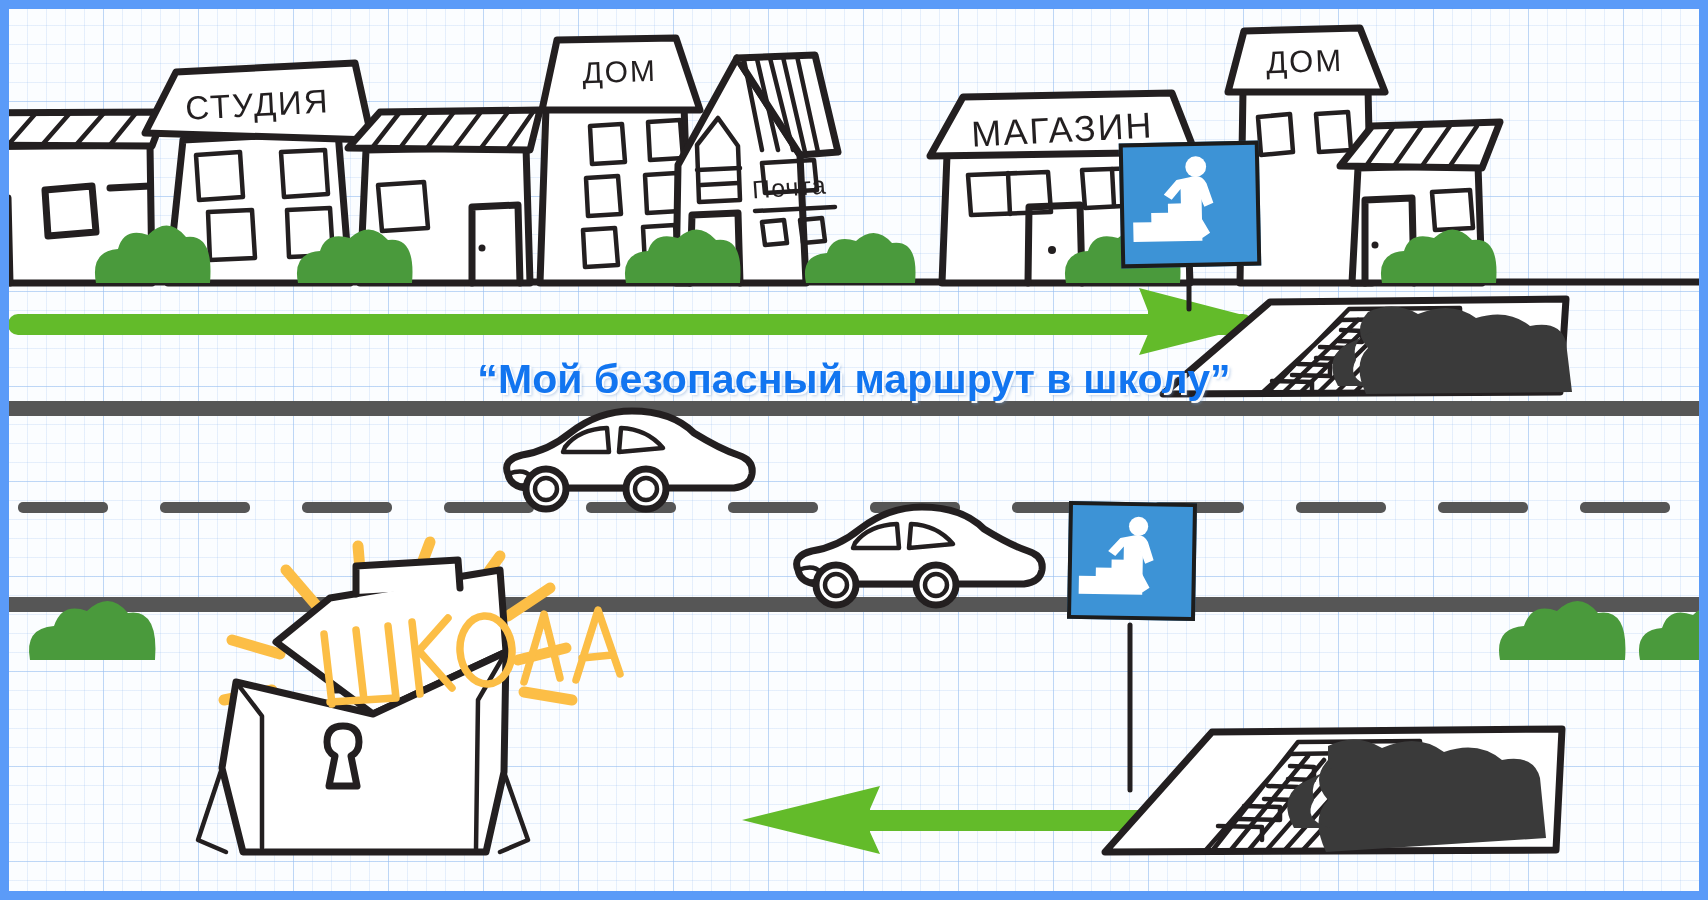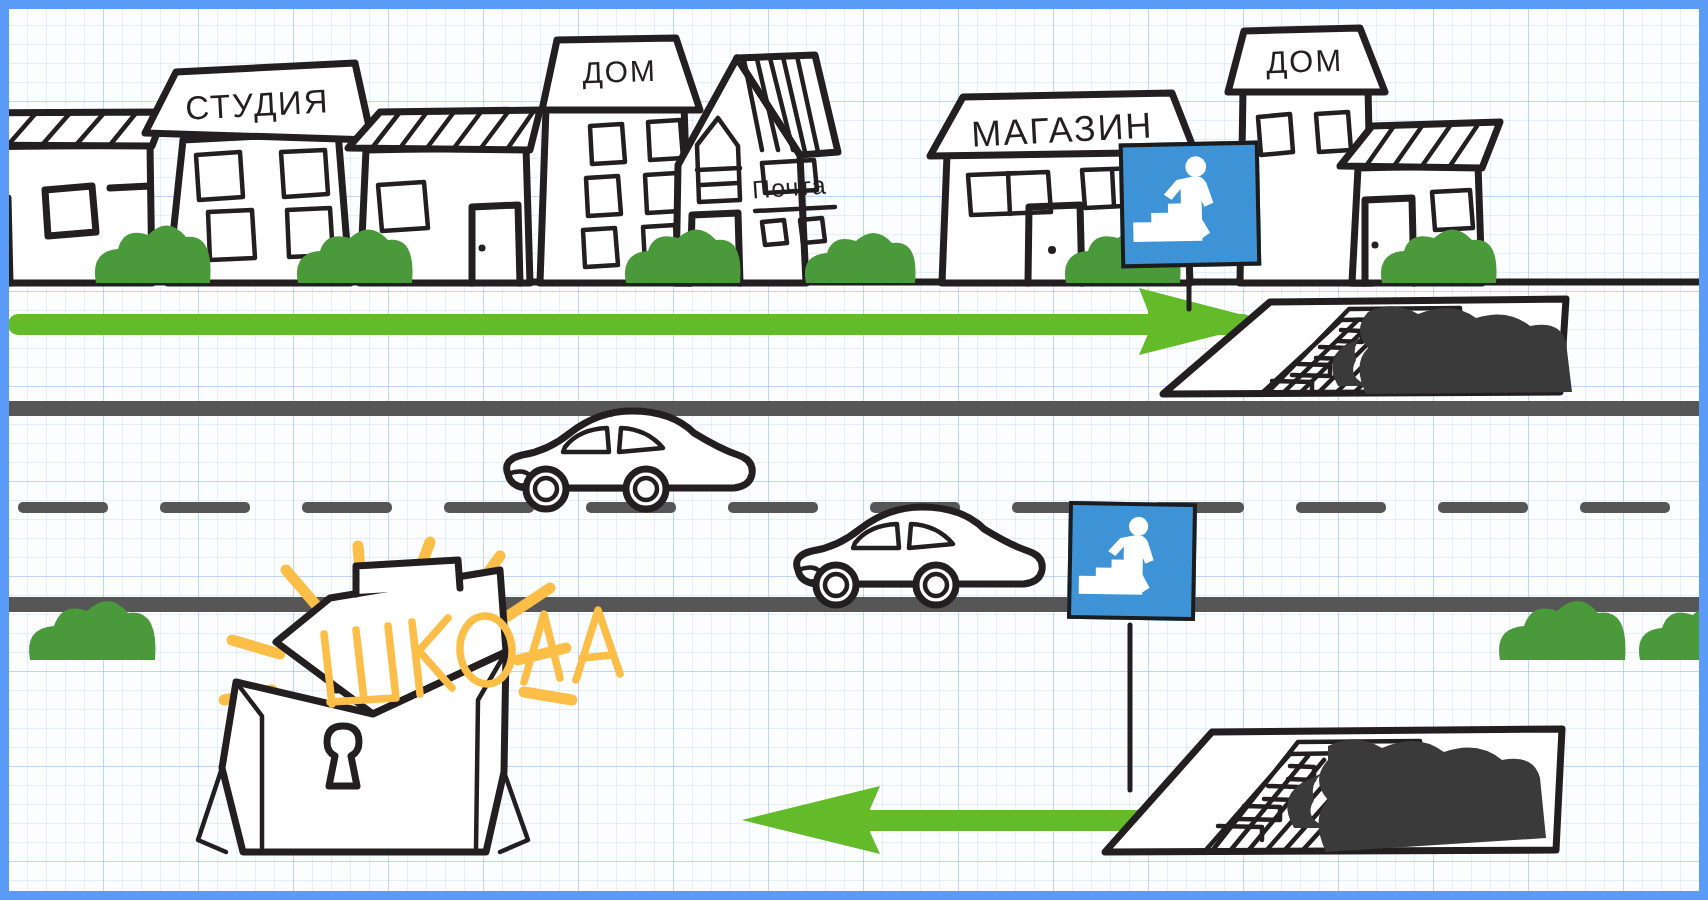--- a/index.html
+++ b/index.html
@@ -191,20 +191,21 @@
       <svg viewBox="0 0 100 90" style="position:absolute;inset:0;width:100%;height:100%;">
         <g fill="#ffffff">
           <circle cx="55" cy="16" r="8"></circle>
           <path d="M50 24 q9-3 13 5 l5 15 l-7 3 l-4-10 l-1 14 l9 16 l-6 4 l-10-17 l-7 16 l-7-3 l8-20 l0-14 l-7 8 l-6-4 l10-11 Z"></path>
           <path d="M6 58 l14 0 l0-7 l13 0 l0-7 l13 0 l0-7 l13 0 l0 36 l-53 0 Z"></path>
         </g>
       </svg>
     </div>
   </div>
 
+  <div id="title">“Мой безопасный маршрут в школу”</div>
 
   <svg class="layer">
     <g>
       <path class="sk-fill" d="M508 474 q-6-14 14-19 q26-4 48-22 q28-22 62-22 q40 0 62 22 q26 16 44 22 q16 5 14 19 q-2 12 -18 14 l-208 0 q-16-2 -18-14 Z"></path>
       <path class="sk-thin" d="M565 447 q14-18 42-19 l2 24 l-46 0 Z"></path>
       <path class="sk-thin" d="M621 428 q26 1 42 20 l-44 4 Z"></path>
       <path class="sk-thin" d="M508 474 q16-6 22 2 q4 8 -10 10"></path>
       <circle class="sk-fill" cx="546" cy="489" r="20"></circle>
       <circle class="sk-thin" cx="546" cy="489" r="11"></circle>
       <circle class="sk-fill" cx="646" cy="489" r="20"></circle>

